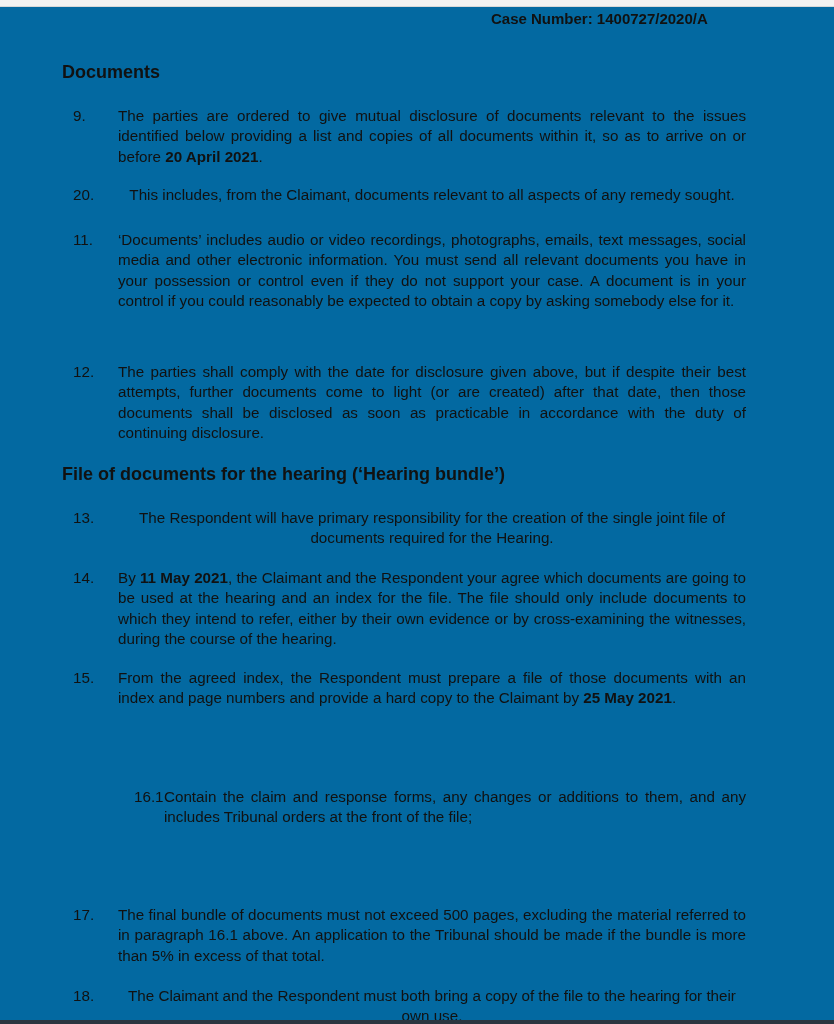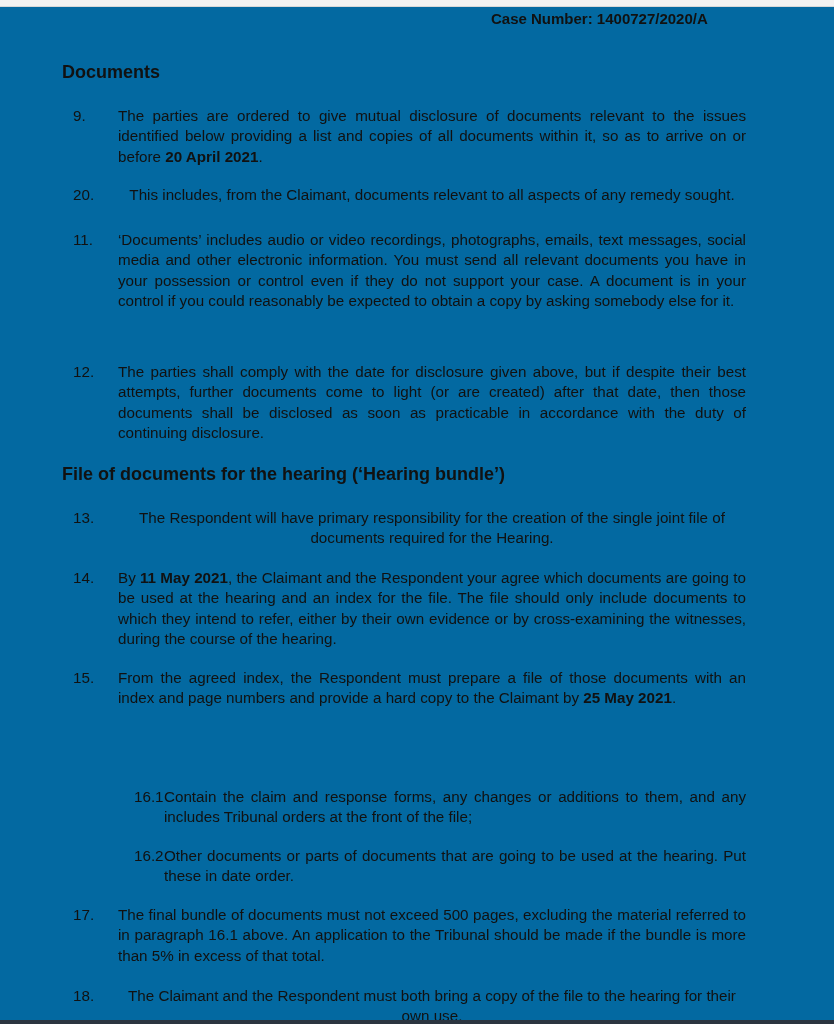--- a/index.html
+++ b/index.html
@@ -86,24 +86,20 @@
     <span class="num">15.</span>
     <div class="text"><span>From the agreed index, the Respondent must prepare a file of those documents with an index and page numbers and provide a hard copy to the Claimant by </span><b>25 May 2021</b><span>.</span></div>
   </div>
 
 
   <div class="sub" style="top:780px;">
     <span class="num">16.1</span>
     <div class="text">Contain the claim and response forms, any changes or additions to them, and any includes Tribunal orders at the front of the file;</div>
   </div>
 
-  <div class="sub" style="top:839px;">
-    <span class="num">16.2</span>
-    <div class="text">Other documents or parts of documents that are going to be used at the hearing. Put these in date order.</div>
-  </div>
 
   <div class="para" style="top:898px;">
     <span class="num">17.</span>
     <div class="text">The final bundle of documents must not exceed 500 pages, excluding the material referred to in paragraph 16.1 above. An application to the Tribunal should be made if the bundle is more than 5% in excess of that total.</div>
   </div>
 
   <div class="para" style="top:979px;">
     <span class="num">18.</span>
     <div class="text left">The Claimant and the Respondent must both bring a copy of the file to the hearing for their own use.</div>
   </div>

